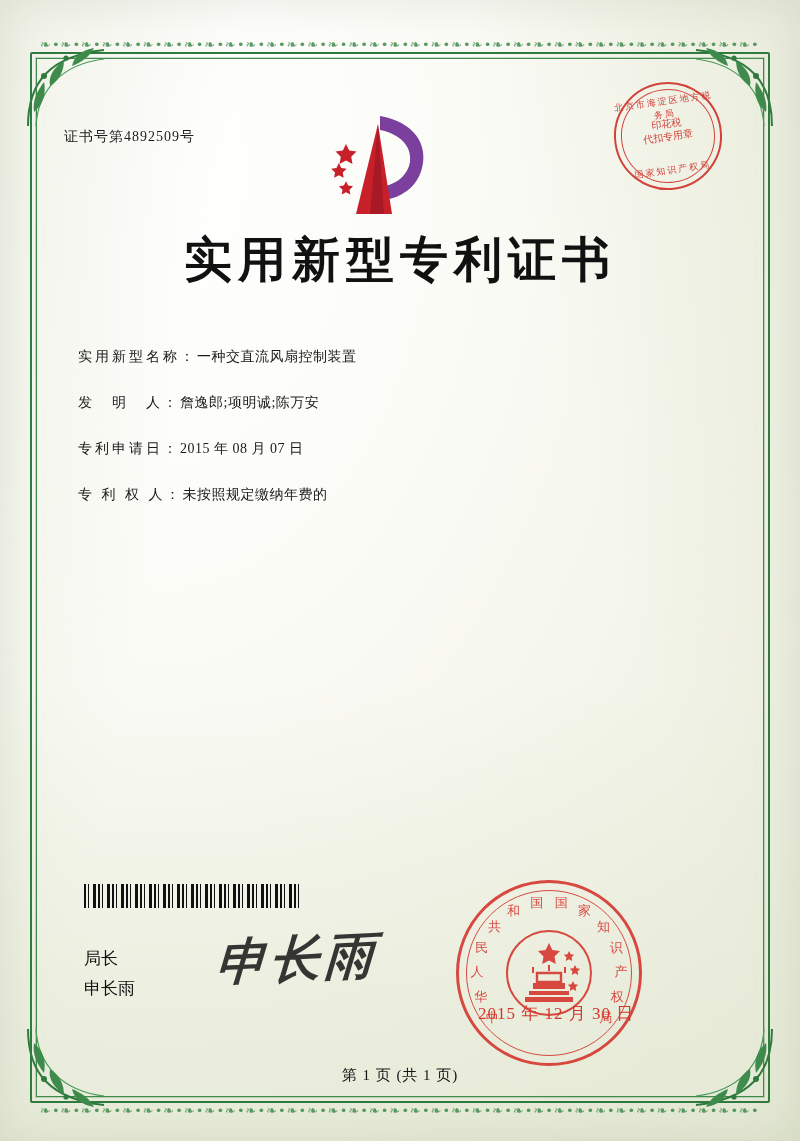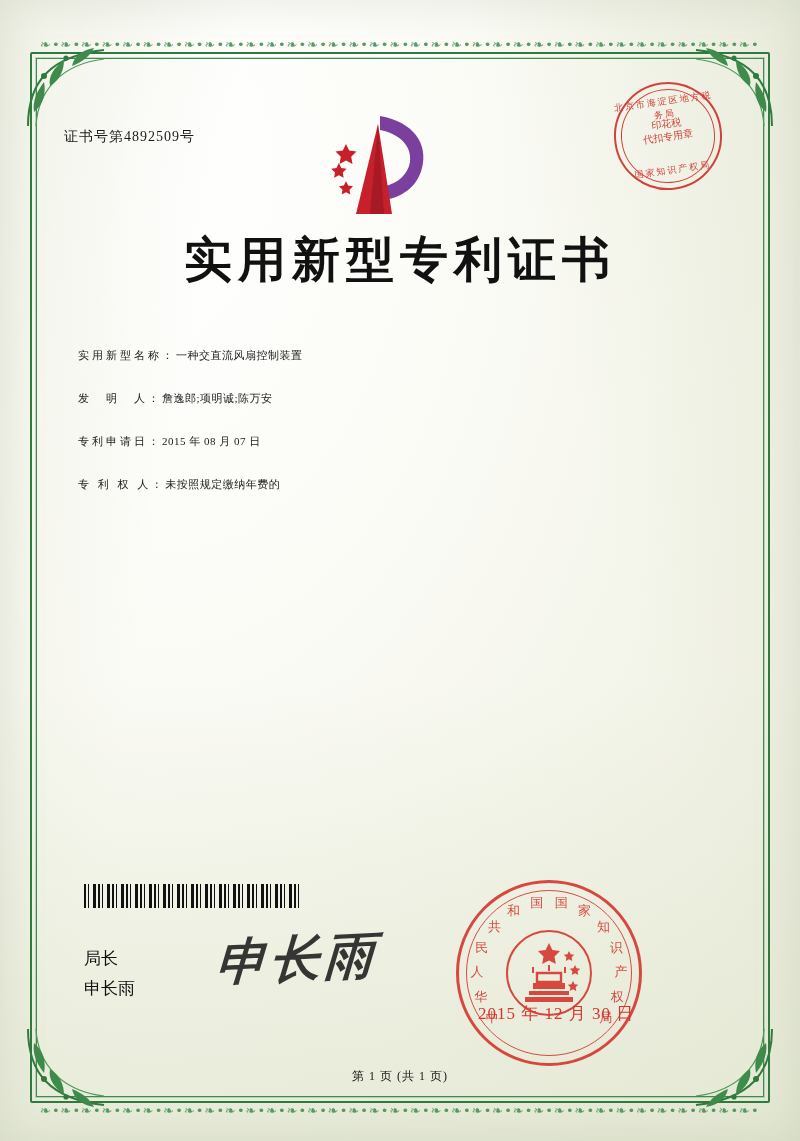--- a/index.html
+++ b/index.html
@@ -144,21 +144,21 @@
   }
 
   
   .fields {
     position: absolute;
     left: 78px;
     right: 70px;
     top: 348px;
   }
   .field {
-    font-size: 11px;
+    font-size: 14px;
     color: #1a1a1a;
     margin-bottom: 28px;
     letter-spacing: .5px;
     white-space: nowrap;
   }
   .field .flabel { letter-spacing: 3px; }
   .field .fvalue { letter-spacing: .5px; }
 
   
   .body-text {
@@ -265,21 +265,21 @@
     color: #d5372f;
     letter-spacing: 1px;
     z-index: 5;
   }
 
   .page-footer {
     position: absolute;
     left: 0; right: 0;
     bottom: 56px;
     text-align: center;
-    font-size: 12px;
+    font-size: 15px;
     color: #161616;
     letter-spacing: 1px;
   }
 
   .edge-shadow {
     position: absolute;
     inset: 0;
     box-shadow: inset 0 0 46px rgba(150,160,130,0.22);
     pointer-events: none;
   }

